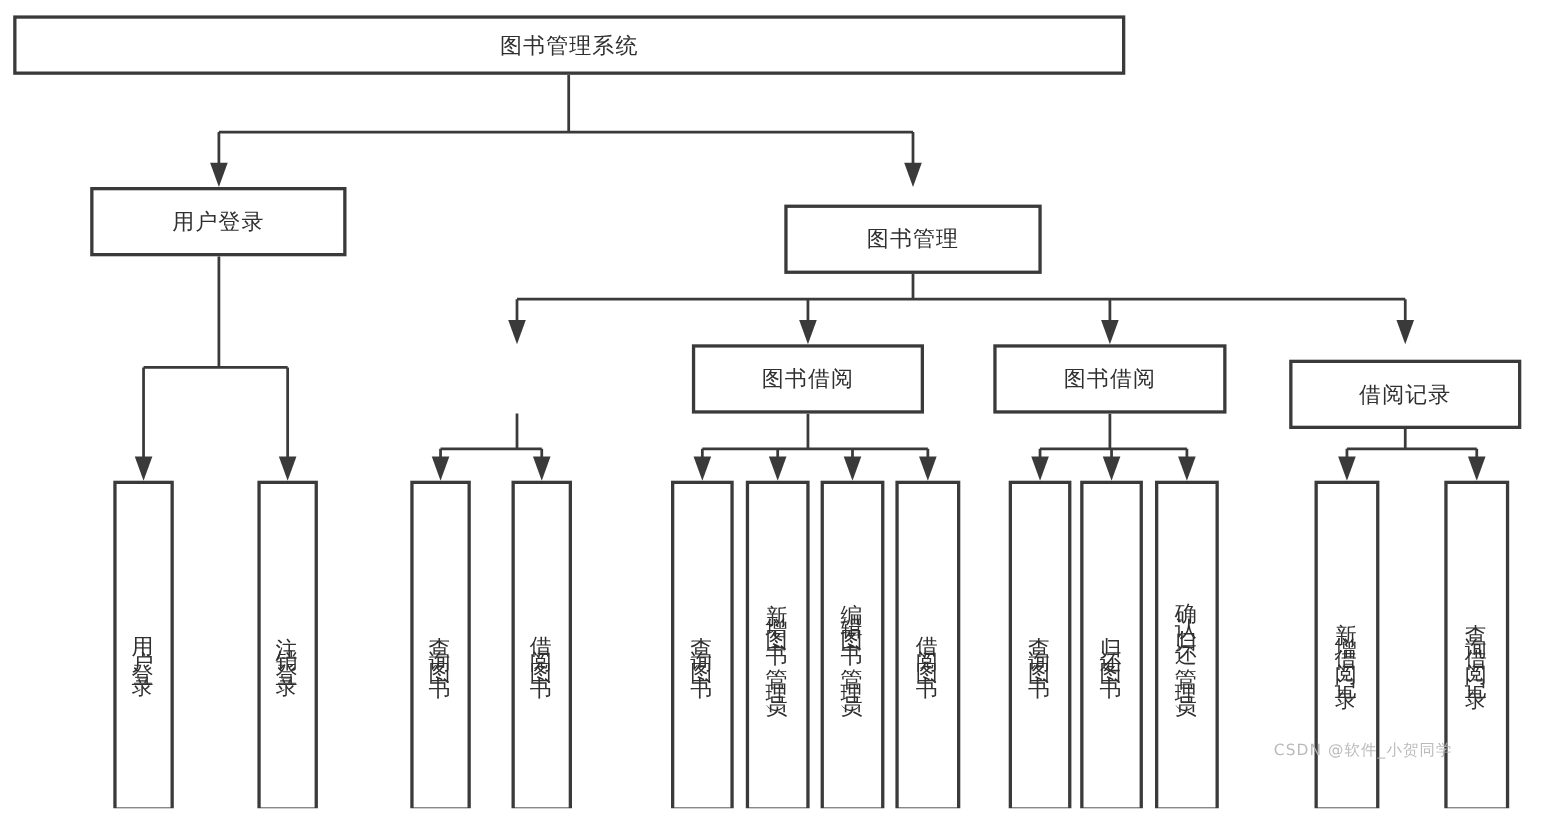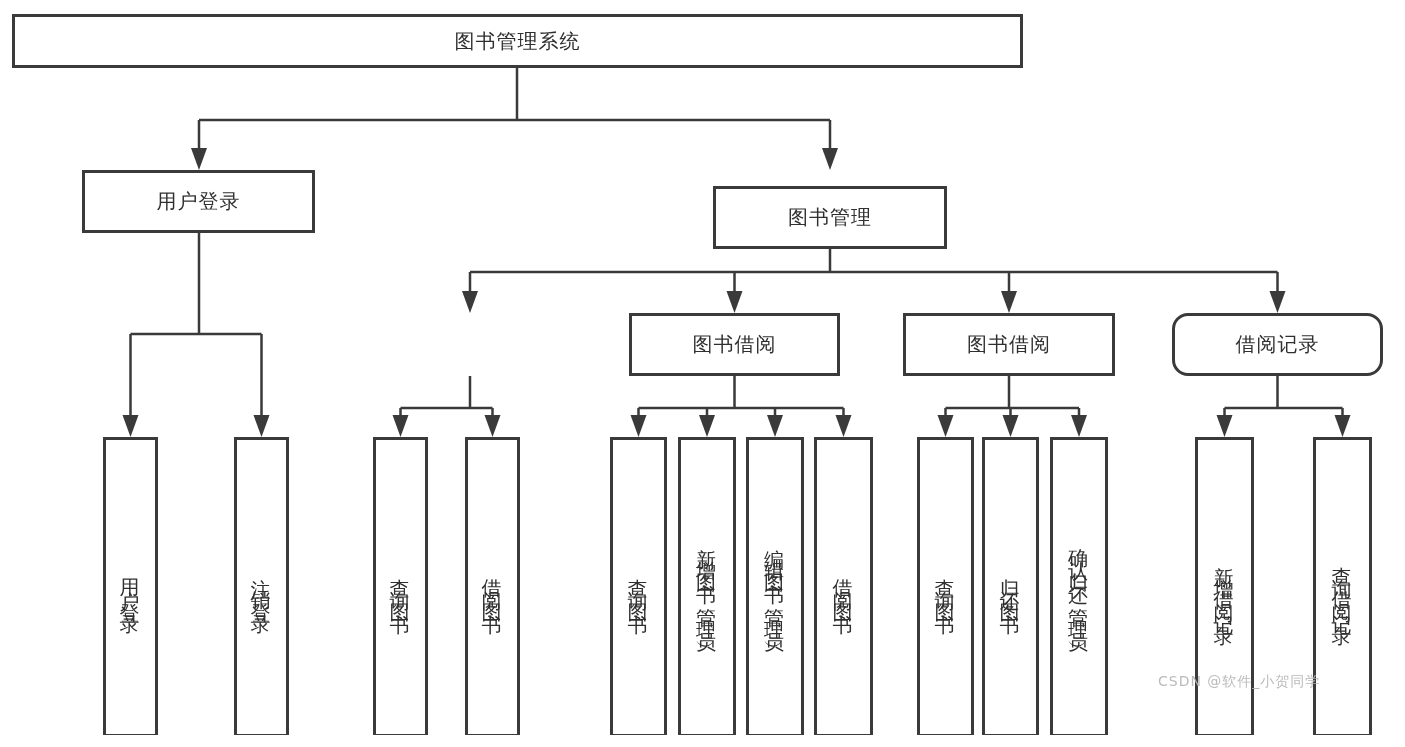--- a/index.html
+++ b/index.html
@@ -21,21 +21,21 @@
   }
   
   #root   { left:12px;  top:14px;  width:1011px; height:54px; }
   
   #n-login{ left:82px;  top:170px; width:233px;  height:63px; }
   #n-mgmt { left:713px; top:186px; width:234px;  height:63px; }
   
   #n-new    { left:365px;  top:313px; width:210px; height:63px; }
   #n-borrow { left:629px;  top:313px; width:211px; height:63px; }
   #n-current{ left:903px;  top:313px; width:212px; height:63px; }
-  #n-record { left:1172px; top:313px; width:211px; height:63px;border-radius:16px; }
+  #n-record { left:1172px; top:327px; width:211px; height:63px; }
   
   .leaf { top:437px; height:300px; }
   #a1 { left:103px;  width:55px; }
   #a2 { left:234px;  width:55px; }
   #b1 { left:373px;  width:55px; }
   #b2 { left:465px;  width:55px; }
   #c1 { left:610px;  width:57px; }
   #c2 { left:678px;  width:58px; }
   #c3 { left:746px;  width:58px; }
   #c4 { left:814px;  width:59px; }

